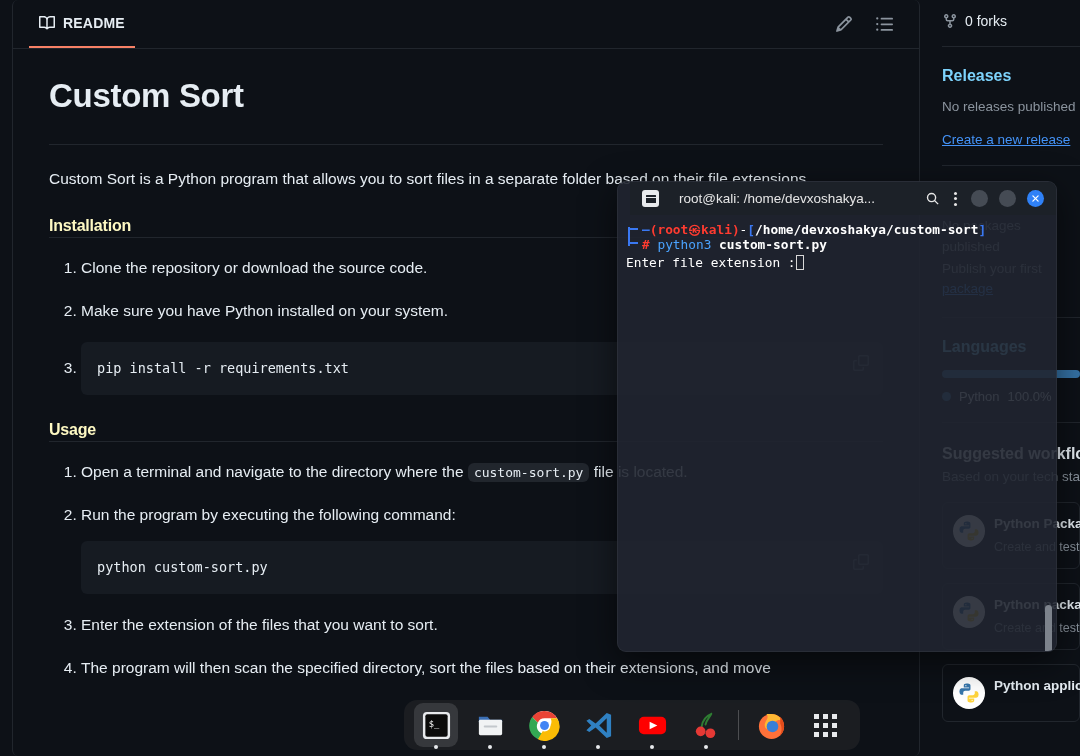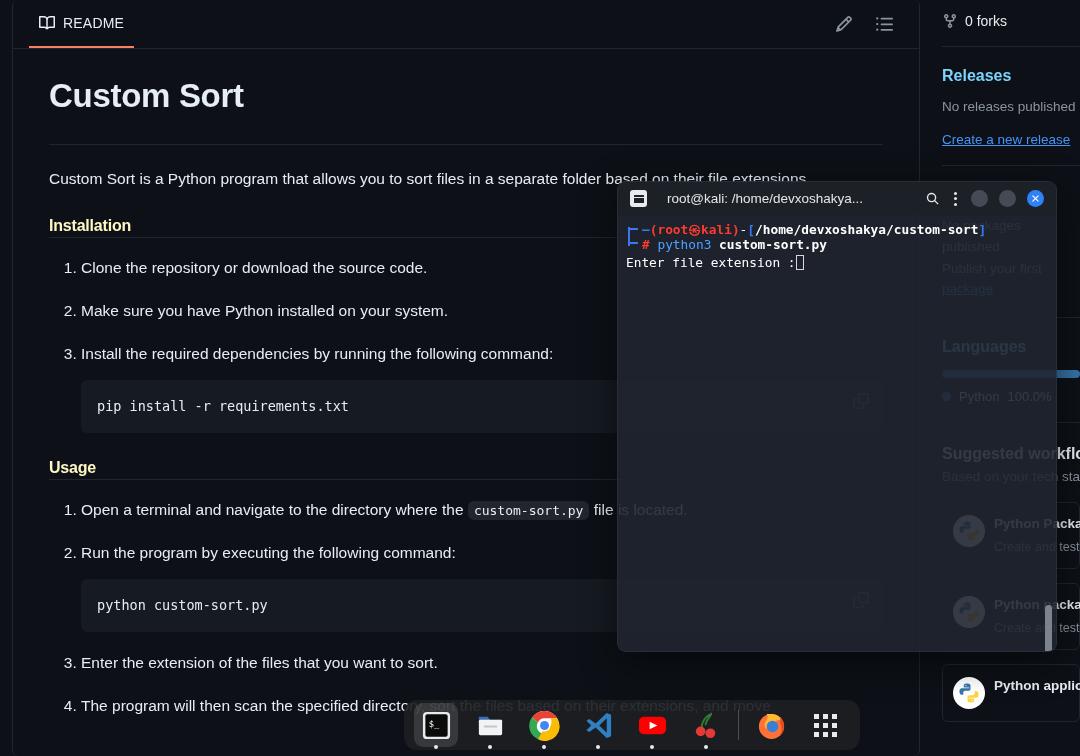--- a/index.html
+++ b/index.html
@@ -19,21 +19,21 @@
     border-radius: 6px;
   }
   .readme-tabbar {
     height: 49px; border-bottom: 1px solid #21262d;
     display: flex; align-items: center; padding: 0 16px;
     position: relative;
   }
   .tab-readme {
     display: flex; align-items: center; gap: 8px;
     height: 48px; padding: 0 10px;
-    font-size: 14px; font-weight: normal; color: #e6edf3;
+    font-size: 14px; font-weight: bold; color: #e6edf3;
     border-bottom: 2px solid #f78166;
     letter-spacing: .2px;
   }
   .book-icon { display:inline-block; width:16px; height:16px; color:#e6edf3; }
   .tabbar-actions { margin-left: auto; display: flex; align-items: center; gap: 22px; padding-right: 10px; }
   .hdr-icon { width: 18px; height: 18px; color: #8b949e; cursor: pointer; }
 
   .readme-body { padding: 28px 36px 0 36px; position: relative; }
   h1.doc-title {
     font-size: 33px; font-weight: bold; color: #e6edf3;
@@ -93,21 +93,21 @@
   
   .term {
     position: absolute; left: 617px; top: 181px; width: 440px; height: 471px;
     border-radius: 9px; overflow: hidden;
     background: rgba(32,37,48,0.90);
     box-shadow: 0 10px 34px rgba(0,0,0,.55);
     border: 1px solid rgba(255,255,255,.05);
   }
   .term-titlebar {
     height: 33px; background: #1c2128;
-    display: flex; align-items: center; padding: 0 12px; gap: 10px;
+    display: flex; align-items: center; padding: 0 12px; gap: 10px; margin-left: 12px;
   }
   .term-app-icon {
     width: 17px; height: 17px; border-radius: 3px; background: #e8eaed;
     display: flex; align-items: center; justify-content: center; flex: none;
   }
   .term-title {
     font-size: 13.5px; color: #e6e6e6; font-family: "Liberation Sans", sans-serif;
     margin-left: 10px; white-space: nowrap; overflow: hidden;
   }
   .tb-actions { margin-left: auto; display: flex; align-items: center; gap: 11px; }
@@ -266,21 +266,20 @@
 
     <div class="readme-body">
       <h1 class="doc-title">Custom Sort</h1>
       <p class="doc-p">Custom Sort is a Python program that allows you to sort files in a separate folder based on their file extensions.</p>
 
       <h2 class="doc-h2">Installation</h2>
       <ol class="doc-list">
         <li>Clone the repository or download the source code.</li>
         <li>Make sure you have Python installed on your system.</li>
         <li>
-          <span>Install the required dependencies by running the following command:</span>
           <div class="code-block">
             <pre>pip install -r requirements.txt</pre>
             <span class="copy-icon">
               <svg viewBox="0 0 16 16" fill="currentColor" width="16" height="16">
                   <path d="M0 6.75C0 5.784.784 5 1.75 5h1.5a.75.75 0 0 1 0 1.5h-1.5a.25.25 0 0 0-.25.25v7.5c0 .138.112.25.25.25h7.5a.25.25 0 0 0 .25-.25v-1.5a.75.75 0 0 1 1.5 0v1.5A1.75 1.75 0 0 1 9.25 16h-7.5A1.75 1.75 0 0 1 0 14.25Z"></path>
                   <path d="M5 1.75C5 .784 5.784 0 6.75 0h7.5C15.216 0 16 .784 16 1.75v7.5A1.75 1.75 0 0 1 14.25 11h-7.5A1.75 1.75 0 0 1 5 9.25Zm1.75-.25a.25.25 0 0 0-.25.25v7.5c0 .138.112.25.25.25h7.5a.25.25 0 0 0 .25-.25v-7.5a.25.25 0 0 0-.25-.25Z"></path>
                 </svg>
             </span>
           </div>
         </li>

